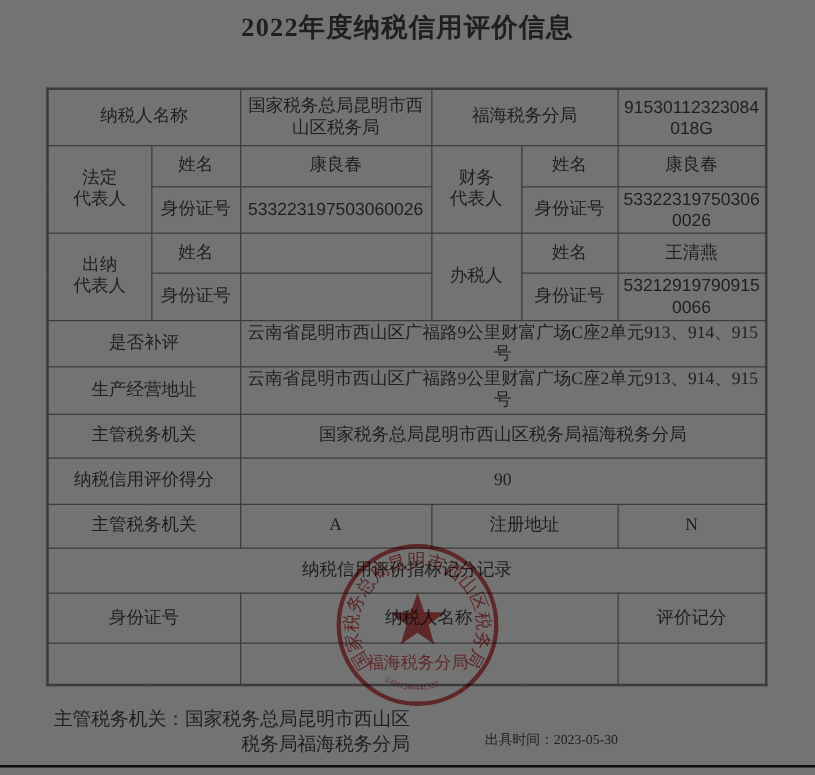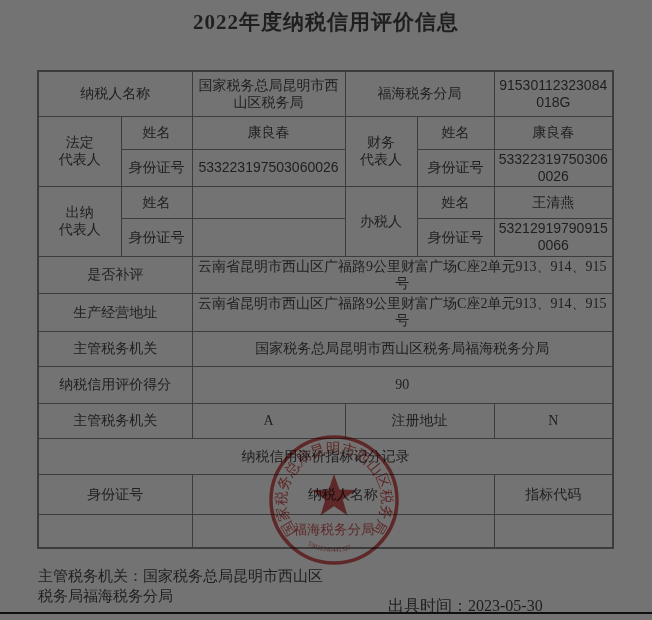--- a/index.html
+++ b/index.html
@@ -30,27 +30,26 @@
     text-align: center;
     vertical-align: middle;
     padding: 1px 3px;
     line-height: 1.22;
     overflow: hidden;
   }
   td.pre { white-space: pre-line; }
   td.num { word-break: break-all; font-family: Liberation Sans, sans-serif; }
   .footer-left {
     position: absolute; left: 38px; top: 566px;
-    width: 290px; text-align: left;
+    width: 290px; text-align: right;
     font-size: 15px; line-height: 1.35;
   }
   .footer-right {
-    position: absolute; left: 388px; top: 596px;
-    font-size: 16px;
-    text-decoration: underline;
+    position: absolute; left: 388px; top: 584px;
+    font-size: 11px;
   }
   .bottom-rule {
     position: absolute; left: 0; top: 612px;
     width: 652px; height: 2px; background: #101010;
   }
   .seal {
     position: absolute; left: 266px; top: 432px;
     width: 136px; height: 136px;
     opacity: 0.85;
     pointer-events: none;
@@ -136,21 +135,21 @@
         <td>A</td>
         <td colspan="2">注册地址</td>
         <td>N</td>
       </tr>
       <tr style="height:36px">
         <td colspan="6">纳税信用评价指标记分记录</td>
       </tr>
       <tr style="height:40px">
         <td colspan="2">身份证号</td>
         <td colspan="3">纳税人名称</td>
-        <td>指标代码</td>
+        <td>评价记分</td>
       </tr>
       <tr style="height:34px">
         <td colspan="2"></td>
         <td colspan="3"></td>
         <td></td>
       </tr>
     </tbody>
   </table>
 
   <svg class="seal" viewBox="0 0 136 136" aria-hidden="true">

